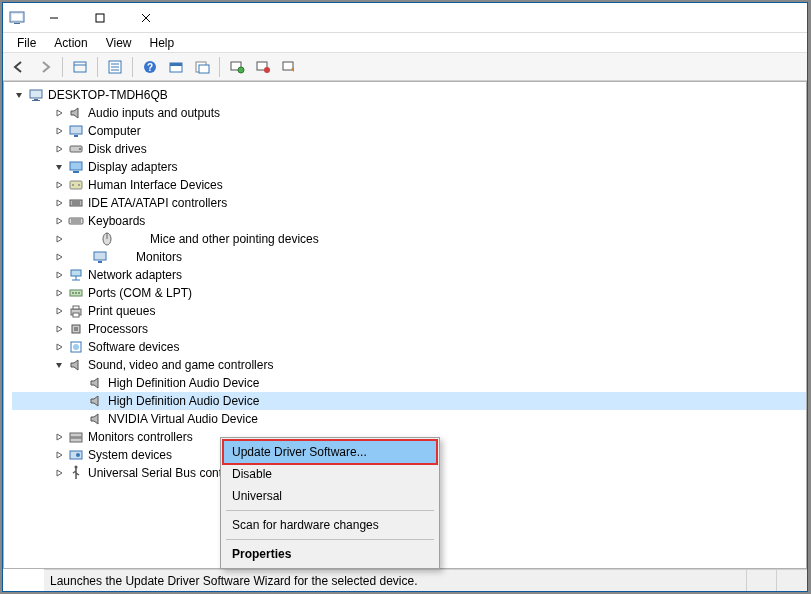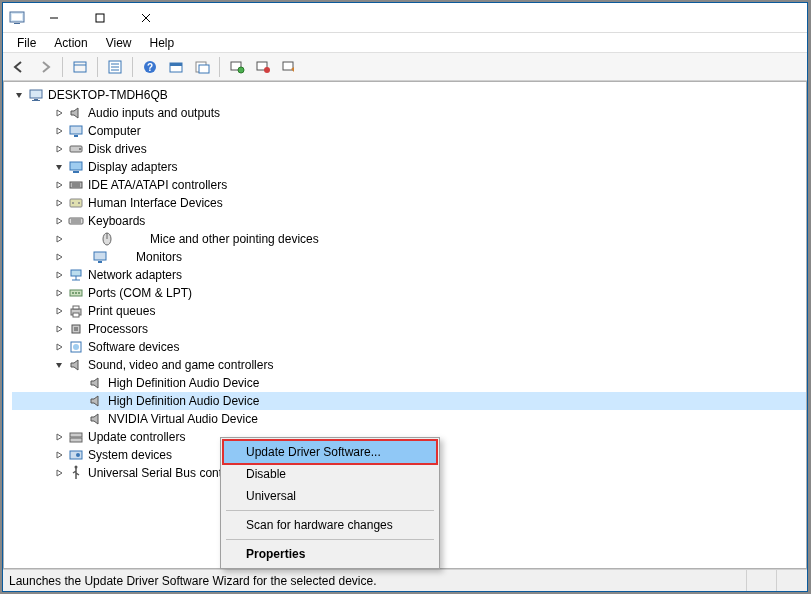--- a/index.html
+++ b/index.html
@@ -110,20 +110,21 @@
   .selected {
     background: #cde8ff;
   }
   .statusbar {
     height: 22px;
     border-top: 1px solid #d0d0d0;
     display: flex;
     align-items: center;
     font-size: 12px;
     background:#f0f0f0;
+    margin-left:41px;
   }
   .statusbar .cell {
     padding: 0 6px;
     height:100%;
     display:flex;align-items:center;
     border-right:1px solid #d0d0d0;
   }
   .statusbar .cell:first-child { flex:1; }
   .statusbar .cell:nth-child(2){ width:30px;}
   .statusbar .cell:last-child{ width:30px; border-right:none;}
@@ -133,21 +134,21 @@
     width: 220px;
     background: #f0f0f0;
     border: 1px solid #a0a0a0;
     box-shadow: 3px 3px 6px rgba(0,0,0,0.25);
     padding: 3px;
     z-index: 50;
   }
   .ctx-item {
     height: 22px;
     display: flex; align-items: center;
-    padding: 0 22px;
+    padding: 0 8px;
     font-size: 12px;
   }
   .ctx-sep {
     height:1px; background:#c0c0c0; margin:3px 2px;
   }
   .ctx-item.highlight {
     background: #90c8f6;
     outline: 2px solid #e03030;
     outline-offset: 0px;
   }
@@ -331,41 +332,41 @@
         <span>Display adapters</span>
       </div>
       <div class="tree-row" style="padding-left: 40px;">
         <span class="expander">
           <svg width="10" height="10">
             <path d="M3 2 L8 5 L3 8 Z" fill="none" stroke="#606060"></path>
           </svg>
         </span>
         <span class="node-icon">
           <svg width="16" height="16" viewBox="0 0 16 16">
+            <rect x="2" y="4" width="12" height="8" rx="1" fill="#e0e0b0" stroke="#888"></rect>
+            <circle cx="5" cy="8" r="1" fill="#888"></circle>
+            <circle cx="11" cy="8" r="1" fill="#888"></circle>
+          </svg>
+        </span>
+        <span>Human Interface Devices</span>
+      </div>
+      <div class="tree-row" style="padding-left: 40px;">
+        <span class="expander">
+          <svg width="10" height="10">
+            <path d="M3 2 L8 5 L3 8 Z" fill="none" stroke="#606060"></path>
+          </svg>
+        </span>
+        <span class="node-icon">
+          <svg width="16" height="16" viewBox="0 0 16 16">
             <rect x="2" y="5" width="12" height="6" fill="#bbb" stroke="#555"></rect>
             <line x1="4" y1="7" x2="12" y2="7" stroke="#555"></line>
             <line x1="4" y1="9" x2="12" y2="9" stroke="#555"></line>
           </svg>
         </span>
         <span>IDE ATA/ATAPI controllers</span>
-      </div>
-      <div class="tree-row" style="padding-left: 40px;">
-        <span class="expander">
-          <svg width="10" height="10">
-            <path d="M3 2 L8 5 L3 8 Z" fill="none" stroke="#606060"></path>
-          </svg>
-        </span>
-        <span class="node-icon">
-          <svg width="16" height="16" viewBox="0 0 16 16">
-            <rect x="2" y="4" width="12" height="8" rx="1" fill="#e0e0b0" stroke="#888"></rect>
-            <circle cx="5" cy="8" r="1" fill="#888"></circle>
-            <circle cx="11" cy="8" r="1" fill="#888"></circle>
-          </svg>
-        </span>
-        <span>Human Interface Devices</span>
       </div>
       <div class="tree-row" style="padding-left: 40px;">
         <span class="expander">
           <svg width="10" height="10">
             <path d="M3 2 L8 5 L3 8 Z" fill="none" stroke="#606060"></path>
           </svg>
         </span>
         <span class="node-icon">
           <svg width="16" height="16" viewBox="0 0 16 16">
             <rect x="1" y="5" width="14" height="6" rx="1" fill="#ddd" stroke="#666"></rect>
@@ -522,21 +523,21 @@
           <svg width="10" height="10">
             <path d="M3 2 L8 5 L3 8 Z" fill="none" stroke="#606060"></path>
           </svg>
         </span>
         <span class="node-icon">
           <svg width="16" height="16" viewBox="0 0 16 16">
             <rect x="2" y="4" width="12" height="4" fill="#ccc" stroke="#666"></rect>
             <rect x="2" y="9" width="12" height="4" fill="#ccc" stroke="#666"></rect>
           </svg>
         </span>
-        <span>Update controllers</span>
+        <span>Monitors controllers</span>
       </div>
       <div class="tree-row" style="padding-left: 40px;">
         <span class="expander">
           <svg width="10" height="10">
             <path d="M3 2 L8 5 L3 8 Z" fill="none" stroke="#606060"></path>
           </svg>
         </span>
         <span class="node-icon">
           <svg width="16" height="16" viewBox="0 0 16 16">
             <rect x="2" y="4" width="12" height="8" fill="#cde" stroke="#3a76b5"></rect>

